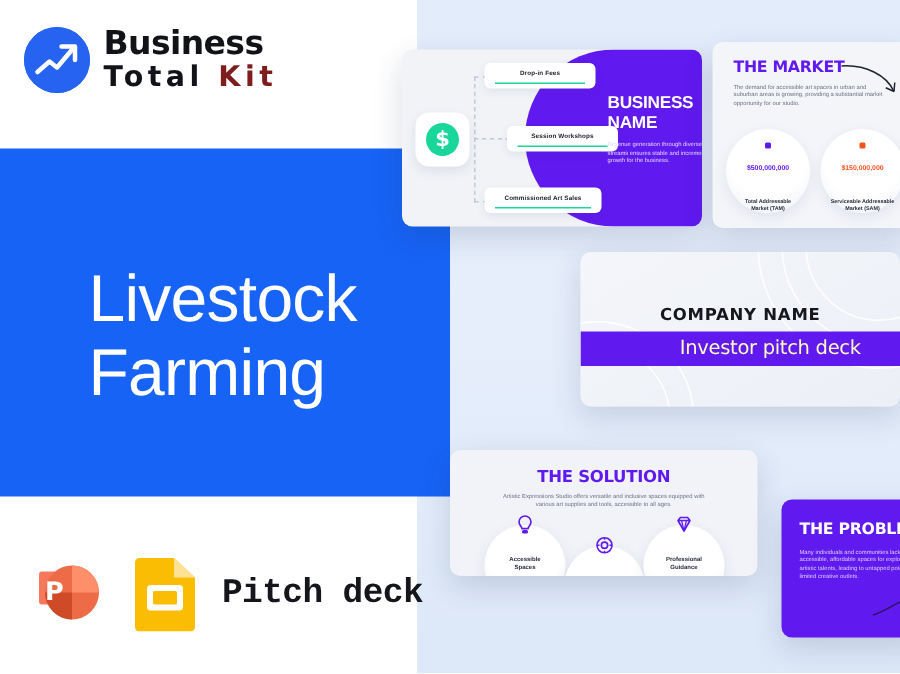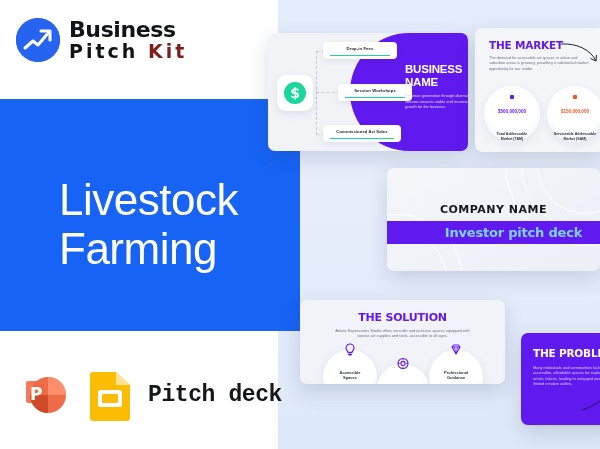--- a/index.html
+++ b/index.html
@@ -99,21 +99,21 @@
   .mk-cap{position:absolute;left:0;right:0;top:46px;text-align:center;font-size:3.6px;font-weight:bold;
     color:#2a2f3d;line-height:4.6px;}
 
   
   #slide-company{left:387px;top:168px;width:213px;height:103px;
     background:linear-gradient(150deg,#f4f6fa 0%,#eceff6 100%);}
   .cn-ring{position:absolute;border:1px solid rgba(255,255,255,.95);border-radius:50%;}
   .cn-title{position:absolute;left:0;right:0;top:35px;text-align:center;color:#15171d;
     font-size:11px;font-weight:bold;letter-spacing:.5px;font-family:"DejaVu Sans",sans-serif;}
   .cn-band{position:absolute;left:0;right:0;top:53px;height:23px;background:#6019ee;}
-  .cn-band span{display:block;text-align:center;color:#7dd3fc;font-size:13px;font-weight:bold;
+  .cn-band span{display:block;text-align:center;color:#fef9c3;font-size:13px;font-weight:normal;
     line-height:23px;letter-spacing:-.2px;font-family:"DejaVu Sans",sans-serif;padding-left:40px;}
 
   
   #slide-solution{left:300px;top:300px;width:205px;height:84px;background:#f1f3f8;}
   .sl-title{position:absolute;left:0;right:0;top:11px;text-align:center;color:#6019ee;
     font-size:11px;font-weight:bold;letter-spacing:-.2px;font-family:"DejaVu Sans",sans-serif;}
   .sl-body{position:absolute;left:34px;right:34px;top:28px;text-align:center;color:#6b7183;
     font-size:3.9px;line-height:5.4px;}
   .sl-node{position:absolute;width:54px;height:54px;border-radius:50%;
     background:radial-gradient(circle at 50% 30%,#ffffff 55%,#edf0f6 100%);
@@ -145,21 +145,21 @@
     <div class="logo-mark">
       <svg width="44" height="44" viewBox="0 0 44 44">
         <circle cx="22" cy="22" r="22" fill="#2563f0"></circle>
         <path d="M9 30 L17 23 L22 27 L33 14" stroke="#ffffff" stroke-width="3" fill="none" stroke-linecap="round" stroke-linejoin="round"></path>
         <path d="M25 13 H34 V22" stroke="#ffffff" stroke-width="3" fill="none" stroke-linecap="round" stroke-linejoin="round"></path>
       </svg>
     </div>
     <div class="logo-words">
       <div class="logo-line1">Business</div>
       <div class="logo-line2">
-        <span>Pitch</span>
+        <span>Total</span>
         <span class="kit">Kit</span>
       </div>
     </div>
   </div>
 
   <div class="hero-title">
     <div>Livestock</div>
     <div>Farming</div>
   </div>
 

